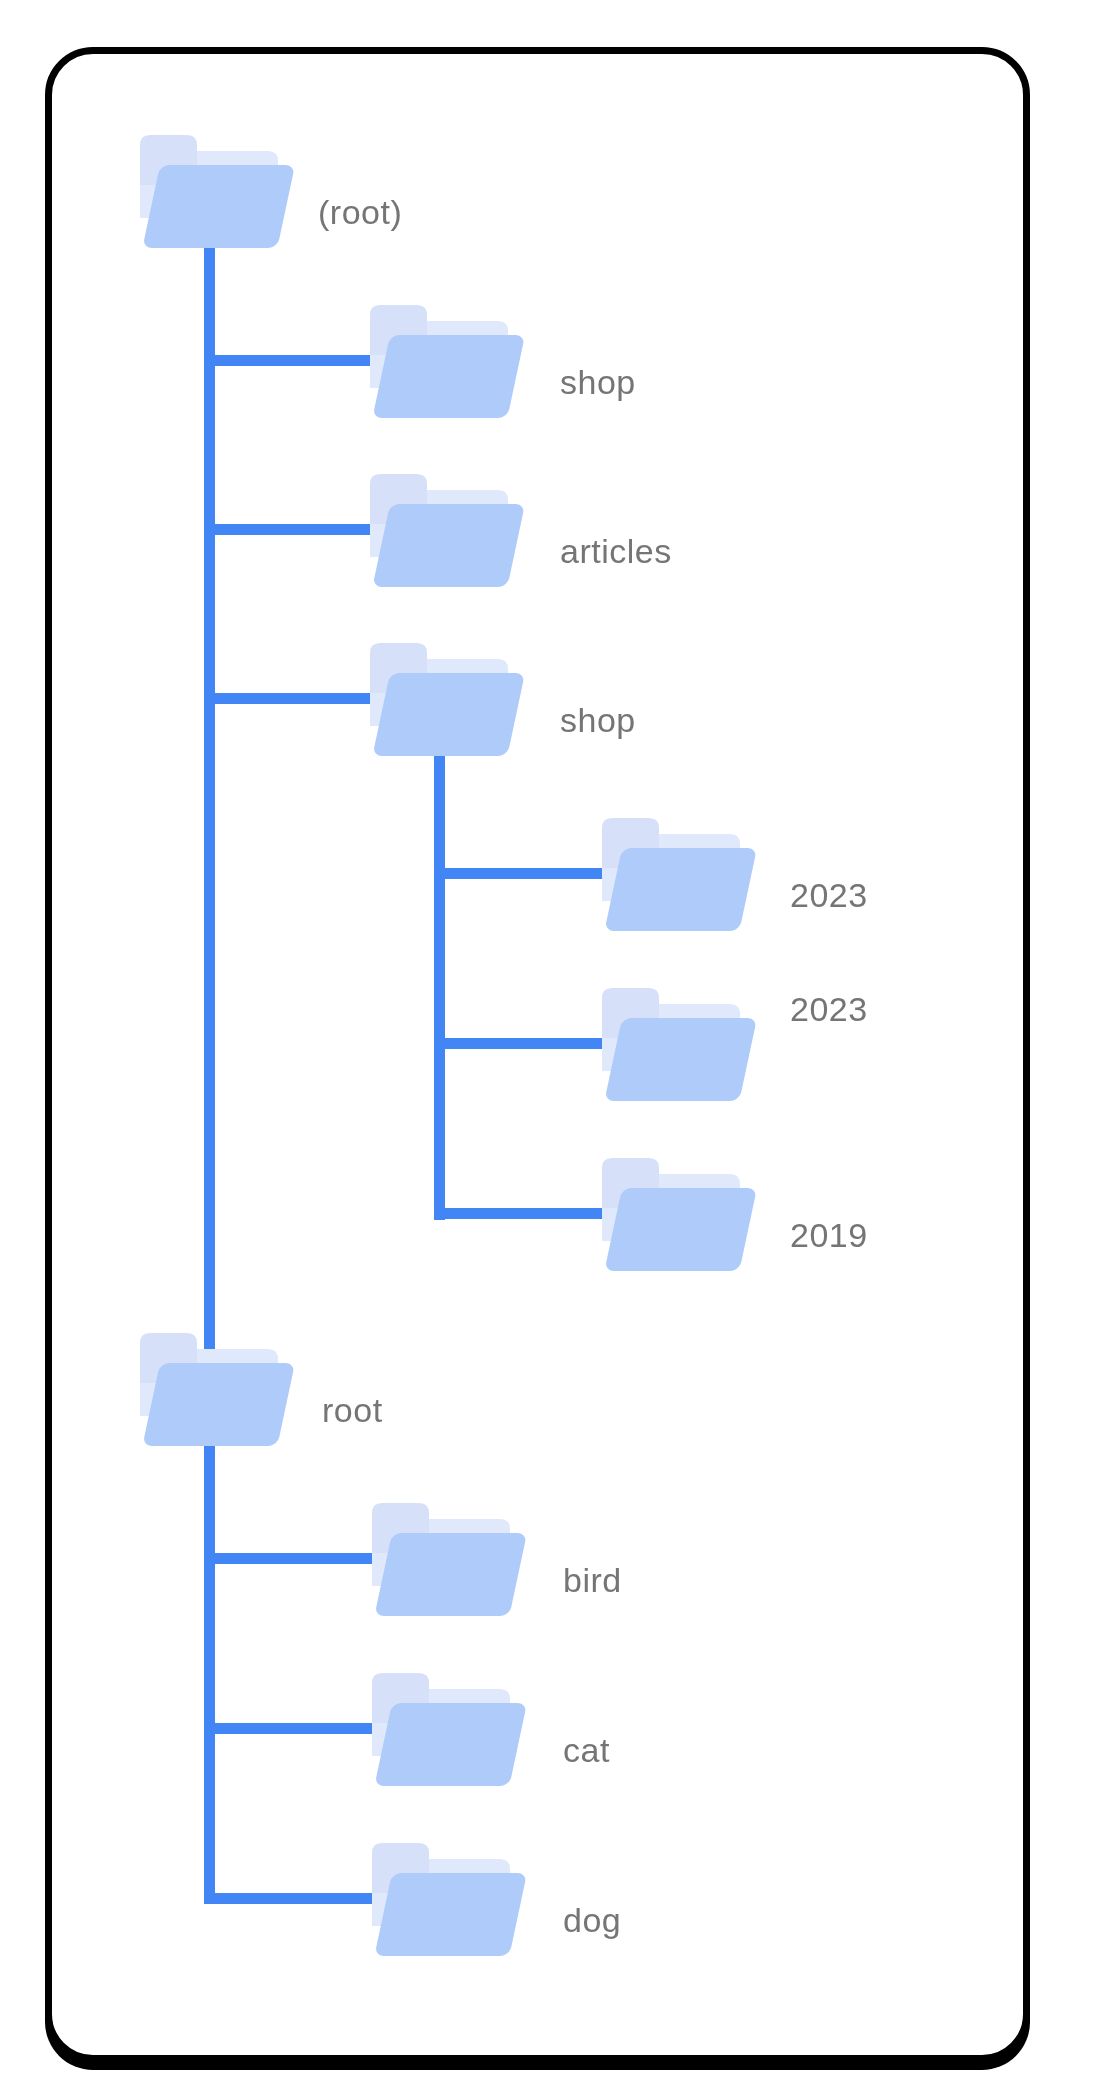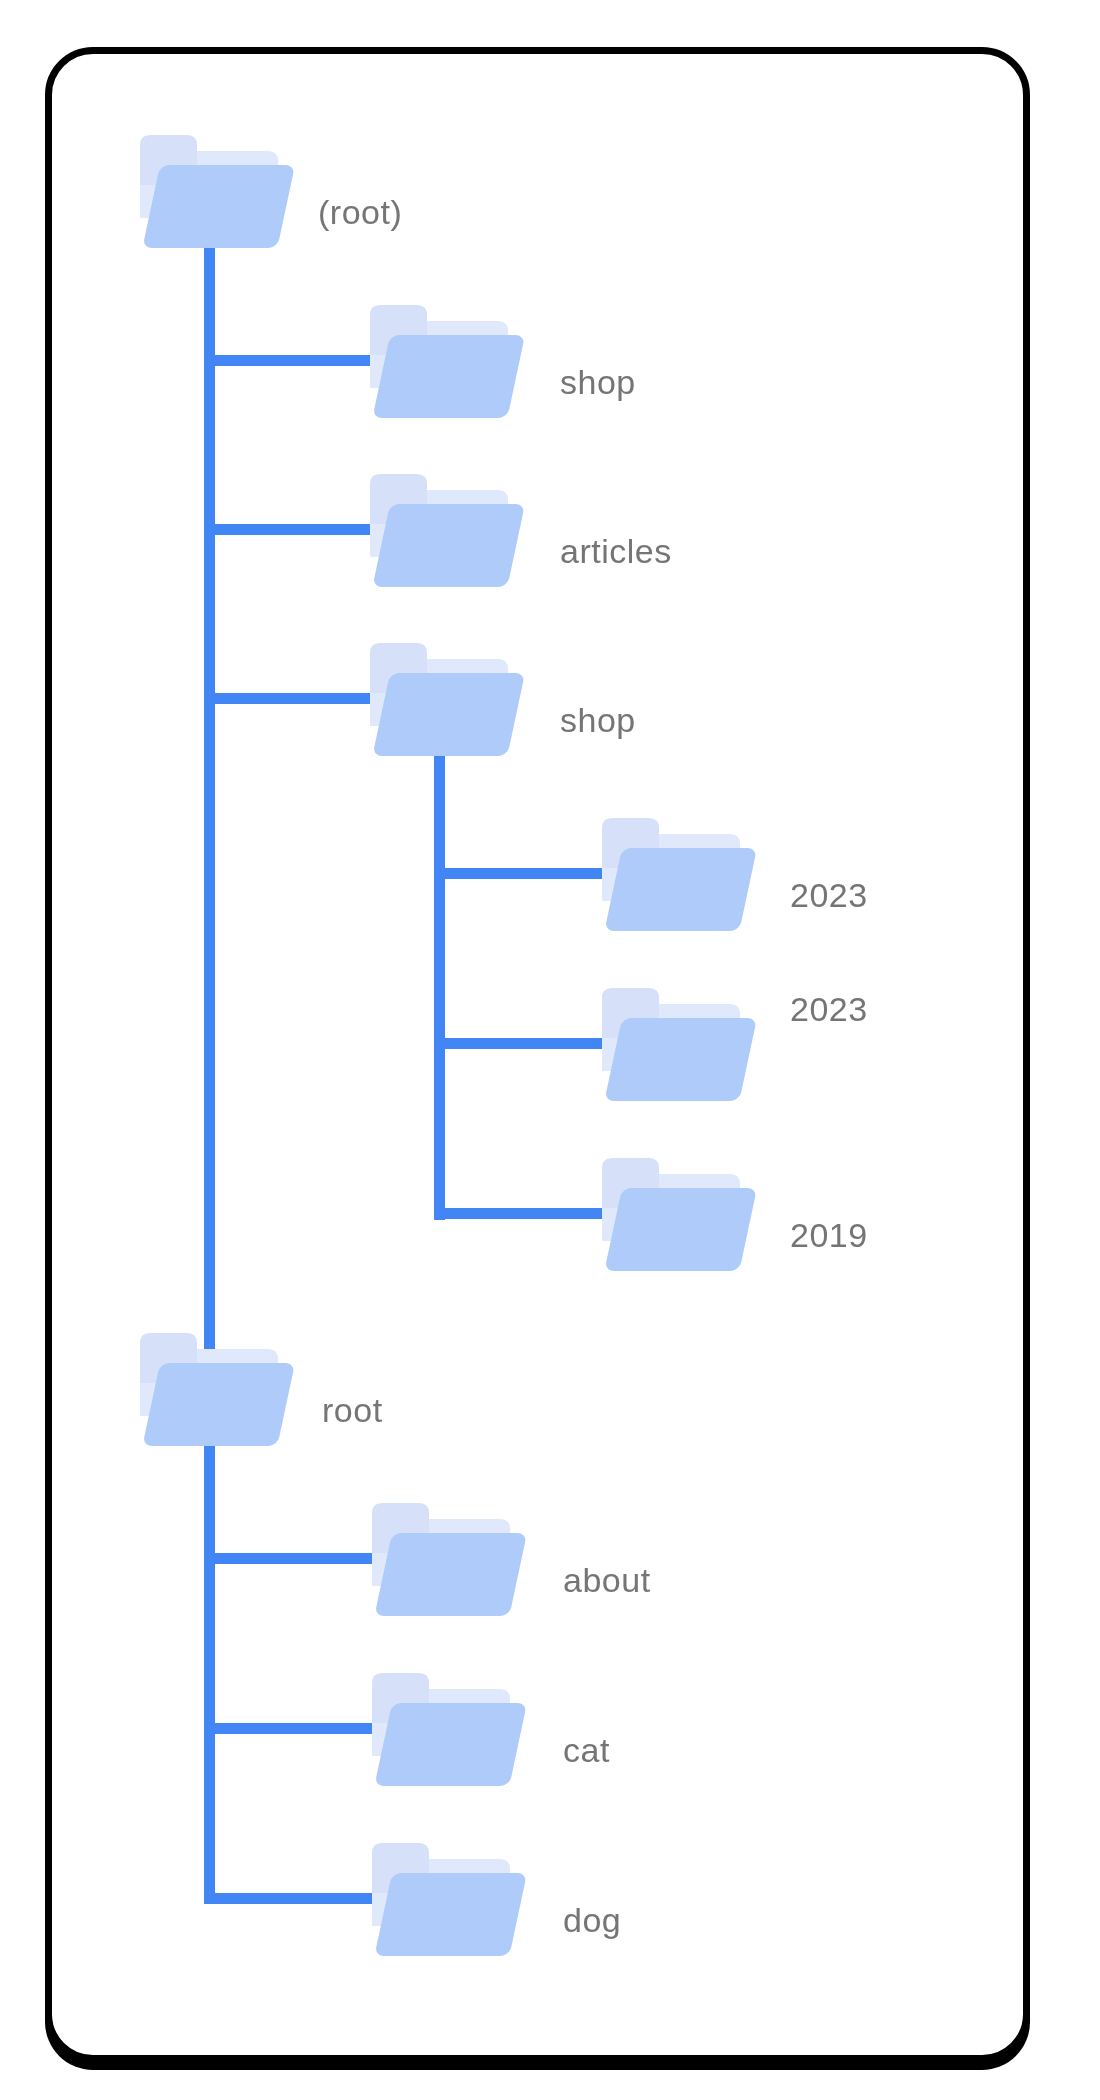--- a/index.html
+++ b/index.html
@@ -110,17 +110,17 @@
   </svg>
 
   <div class="label" style="left:318px;top:175px">(root)</div>
   <div class="label" style="left:560px;top:345px">shop</div>
   <div class="label" style="left:560px;top:514px">articles</div>
   <div class="label" style="left:560px;top:683px">shop</div>
   <div class="label" style="left:790px;top:858px">2023</div>
   <div class="label" style="left:790px;top:972px">2023</div>
   <div class="label" style="left:790px;top:1198px">2019</div>
   <div class="label" style="left:322px;top:1373px">root</div>
-  <div class="label" style="left:563px;top:1543px">about</div>
+  <div class="label" style="left:563px;top:1543px">bird</div>
   <div class="label" style="left:563px;top:1713px">cat</div>
   <div class="label" style="left:563px;top:1883px">dog</div>
 
 </div>
 
 </body></html>

